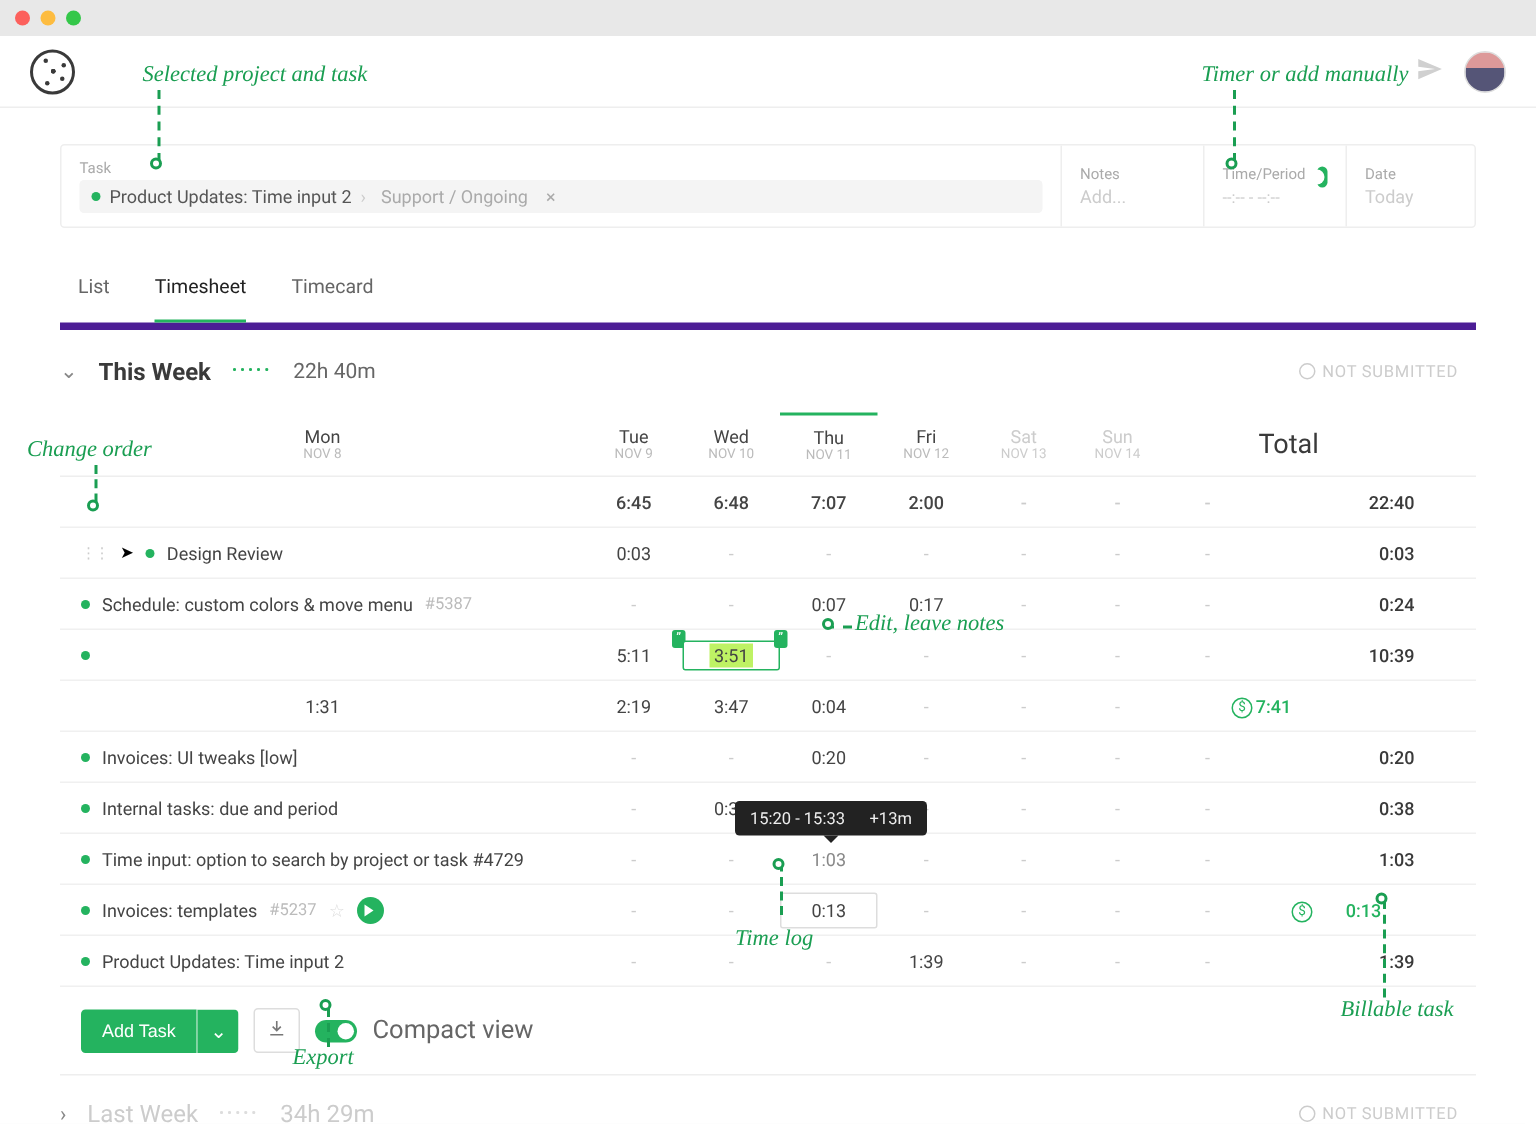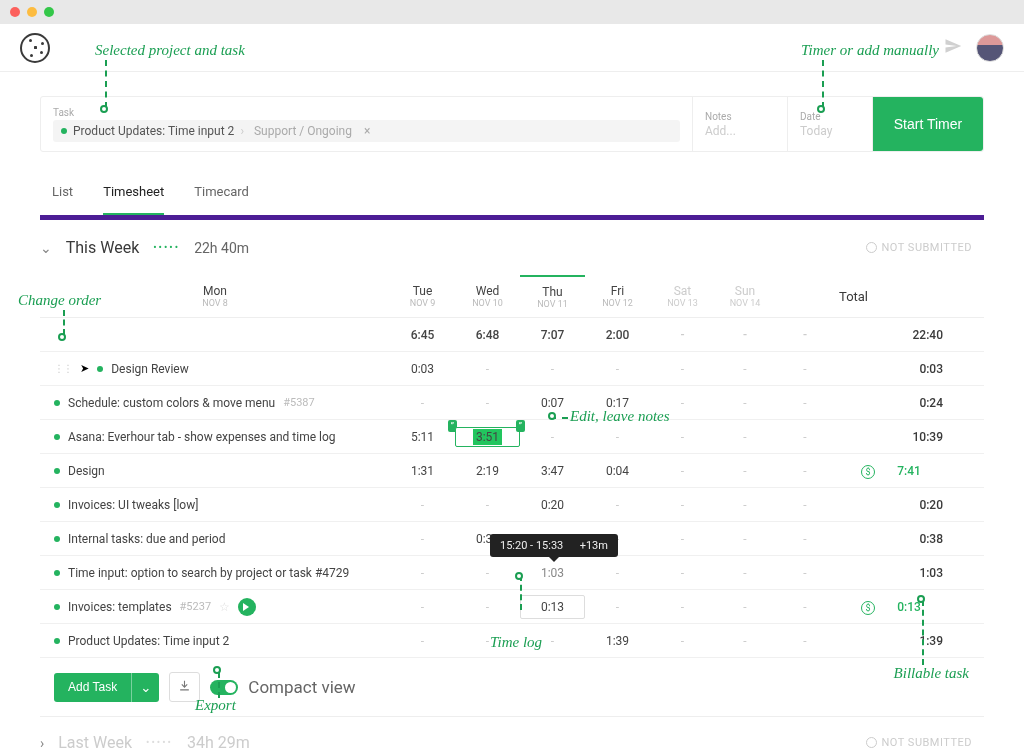--- a/index.html
+++ b/index.html
@@ -94,36 +94,36 @@
 .grid-head, .grid-row {
   display:grid;
   grid-template-columns: 350px 65px 65px 65px 65px 65px 60px 60px 40px 80px;
   align-items:center;
 }
 .grid-head { border-bottom:1px solid #eee; }
 .grid-head > div { padding:8px 4px; text-align:center; }
 .grid-head .task-h { text-align:left; padding-left:14px; font-size:13px; color:#444; }
 .day-h { font-size:12px; color:#444; }
 .day-sub { font-size:9px; color:#bbb; text-transform:uppercase; }
-.total-h { text-align:left; padding-right:12px !important; font-size:13px; }
+.total-h { text-align:left; padding-right:12px !important; font-size:18px; }
 .weekend { color:#ccc !important; }
 .thu-h { border-top:2px solid #24b35f; }
 
 .grid-row { border-bottom:1px solid #f0f0f0; min-height:34px; }
 .task-name { display:flex; align-items:center; gap:8px; padding-left:14px; font-size:12px; color:#444; }
 .task-sub { color:#bbb; font-size:11px; }
 .cell { text-align:center; font-size:12px; color:#444; padding:4px; }
 .cell.dash { color:#ccc; }
 .total-c { text-align:right; padding-right:12px; font-size:12px; font-weight:500; }
 .sum-row .cell, .sum-row .total-c { font-weight:500; }
 .billable { color:#24b35f;text-align:center; }
 .billable-ic { width:14px; height:14px; border:1.5px solid #24b35f; border-radius:50%; display:inline-flex; align-items:center; justify-content:center; font-size:9px; color:#24b35f; }
 
 .edit-cell { background:#fff; border:1px solid #24b35f; border-radius:2px; padding:2px 10px !important; position:relative; }
-.edit-cell .val { background:#22c55e; padding:1px 3px; }
+.edit-cell .val { background:#bef264; padding:1px 3px; }
 .note-badge { position:absolute; top:-8px; right:-6px; background:#24b35f; color:#fff; font-size:9px; padding:1px 3px; border-radius:2px; }
 
 .tooltip { position:absolute; background:#222; color:#eee; font-size:11px; padding:5px 10px; border-radius:3px; white-space:nowrap; }
 .tooltip::after { content:''; position:absolute; bottom:-5px; left:50%; margin-left:-5px; border:5px solid transparent; border-top-color:#222; border-bottom:none; }
 .open-cell { border:1px solid #ddd; border-radius:2px; padding:4px 10px !important; }
 
 .play-ic { width:18px; height:18px; background:#24b35f; border-radius:50%; display:inline-flex; align-items:center; justify-content:center; }
 .play-ic::before { content:''; border:4px solid transparent; border-left:6px solid #fff; margin-left:3px; }
 .star-ic { color:#ddd; font-size:12px; }
 .drag-ic { color:#ccc; font-size:10px; letter-spacing:-1px; }
@@ -187,37 +187,43 @@
           <span>Product Updates: Time input 2</span>
           <span style="color:#ccc">›</span>
           <span class="chip-sub">Support / Ongoing</span>
           <span class="chip-x">×</span>
         </div>
       </div>
       <div class="input-cell notes-cell">
         <div class="input-label">Notes</div>
         <div class="notes-ph">Add...</div>
       </div>
+      <div class="input-cell time-cell">
+        <div style="display:flex;align-items:center;gap:4px">
+          <span class="input-label">Time/Period</span>
+          <span class="toggle"></span>
+        </div>
+        <div class="time-ph">--:--   -   --:--</div>
+      </div>
       <div class="input-cell date-cell">
         <div class="input-label">Date</div>
         <div class="notes-ph">Today</div>
       </div>
-      <button class="start-btn">Start Timer</button>
     </div>
 
     <div class="tabs">
       <div class="tab">List</div>
       <div class="tab active">Timesheet</div>
       <div class="tab">Timecard</div>
     </div>
 
     <div class="section-header">
       <div class="section-left">
         <span class="chev">⌄</span>
-        <span style="font-weight:400">This Week</span>
+        <span style="font-weight:700">This Week</span>
         <span class="dots-sep">•••••</span>
         <span class="section-total">22h 40m</span>
       </div>
       <div class="not-sub">
         <span class="clock-ic"></span>
         <span>NOT SUBMITTED</span>
       </div>
     </div>
 
     <div class="grid-head">
@@ -296,37 +302,32 @@
           <div class="cell">0:17</div>
           <div class="cell dash">-</div>
           <div class="cell dash">-</div>
           <div class="cell dash">-</div>
           <div style="text-align: right;"></div>
           <div class="total-c">0:24</div>
         </div>
         <div class="grid-row">
           <div class="task-name">
             <span class="greendot"></span>
-            <span>Asana: Everhour tab - show expenses and time log</span>
           </div>
           <div class="cell" style="position: relative;">5:11<span class="note-badge" style="top:-6px;right:-2px">”</span></div>
           <div class="cell edit-cell"><span class="note-badge">”</span><span class="val">3:51</span></div>
           <div class="cell dash">-</div>
           <div class="cell dash">-</div>
           <div class="cell dash">-</div>
           <div class="cell dash">-</div>
           <div class="cell dash">-</div>
           <div style="text-align: right;"></div>
           <div class="total-c">10:39</div>
         </div>
         <div class="grid-row">
-          <div class="task-name">
-            <span class="greendot"></span>
-            <span>Design</span>
-          </div>
           <div class="cell">1:31</div>
           <div class="cell">2:19</div>
           <div class="cell">3:47</div>
           <div class="cell">0:04</div>
           <div class="cell dash">-</div>
           <div class="cell dash">-</div>
           <div class="cell dash">-</div>
           <div style="text-align: right;"><span class="billable-ic">$</span></div>
           <div class="total-c billable">7:41</div>
         </div>
@@ -448,21 +449,21 @@
   <div class="anno-dot" style="top:105px;left:817px"></div>
 
   <div class="anno" style="top:292px;left:18px">Change order</div>
   <div class="anno-line" style="top:310px;left:63px;height:25px"></div>
   <div class="anno-dot" style="top:333px;left:58px"></div>
 
   <div class="anno" style="top:408px;left:570px">Edit, leave notes</div>
   <div class="anno-hline" style="top:417px;left:550px;width:18px"></div>
   <div class="anno-dot" style="top:412px;left:548px"></div>
 
-  <div class="anno" style="top:634px;left:490px">Time log</div>
+  <div class="anno" style="top:618px;left:490px">Time log</div>
   <div class="anno-line" style="top:575px;left:520px;height:35px"></div>
   <div class="anno-dot" style="top:572px;left:515px"></div>
 
   <div class="anno" style="top:697px;left:195px">Export</div>
   <div class="anno-line" style="top:672px;left:218px;height:26px"></div>
   <div class="anno-dot" style="top:666px;left:213px"></div>
 
   <div class="anno" style="top:665px;right:55px">Billable task</div>
   <div class="anno-line" style="top:600px;left:922px;height:65px"></div>
   <div class="anno-dot" style="top:595px;left:917px"></div>

